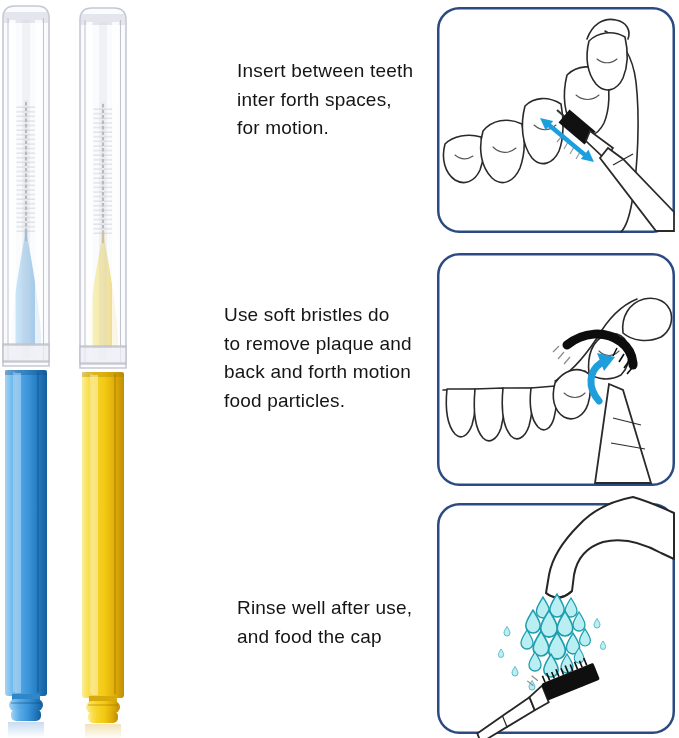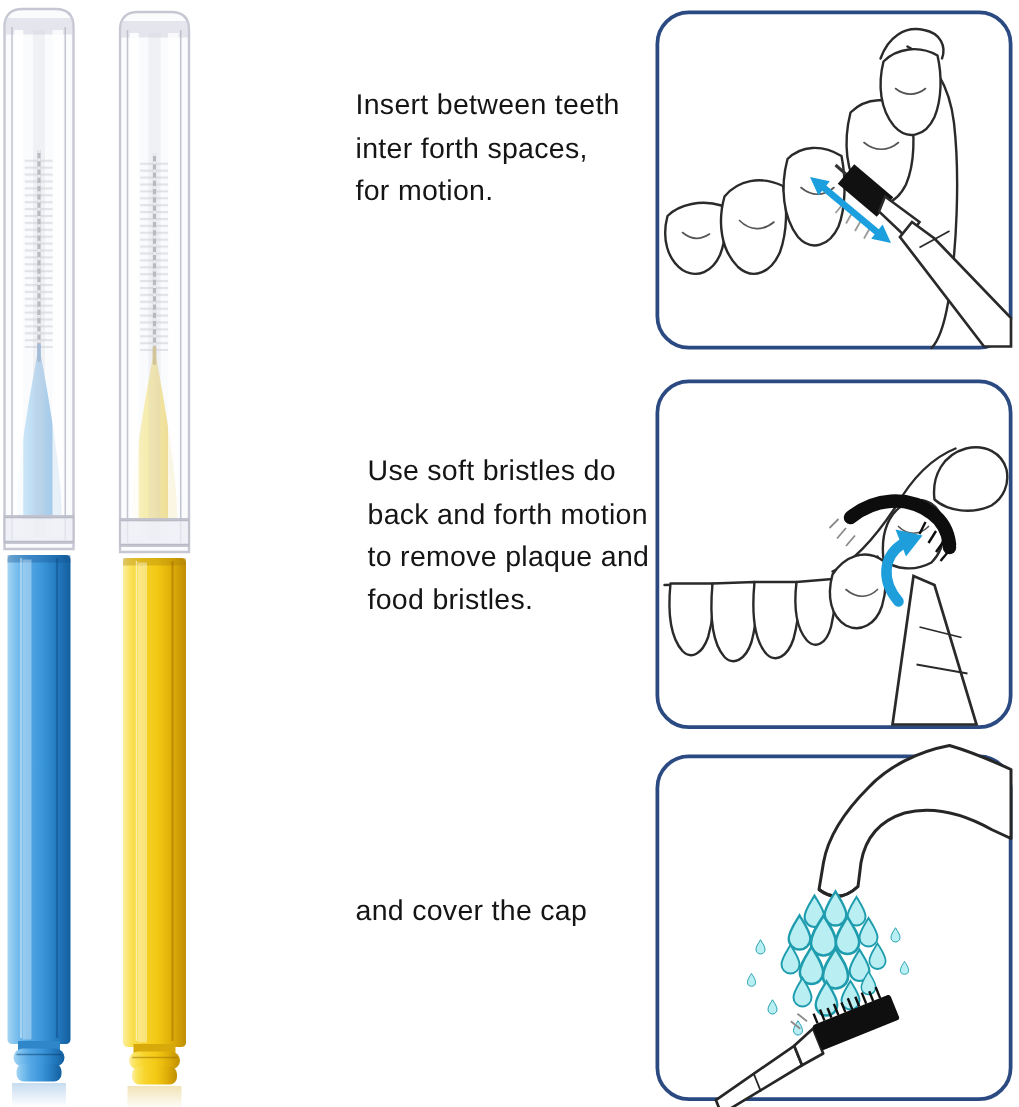--- a/index.html
+++ b/index.html
@@ -148,29 +148,30 @@
     </g>
     <rect x="6" y="718" width="36" height="16" fill="url(#fadeYel)"></rect>
   </svg>
 
   <div class="step-text" style="left:237px;top:57px;">
     <div>Insert between teeth</div>
     <div>inter forth spaces,</div>
     <div>for motion.</div>
   </div>
 
-  <div class="step-text" style="left:245px;top:301px;">
+  <div class="step-text" style="left:224px;top:301px;">
     <div>Use soft bristles do</div>
+    <div>to remove plaque and</div>
     <div>back and forth motion</div>
-    <div>to remove plaque and</div>
-    <div>food bristles.</div>
+    <div>food particles.</div>
   </div>
 
   <div class="step-text" style="left:237px;top:594px;">
-    <div>and cover the cap</div>
+    <div>Rinse well after use,</div>
+    <div>and food the cap</div>
   </div>
 
   <svg class="panel" style="left:437px;top:7px;" width="238" height="226" viewBox="0 0 238 226">
     <rect x="1.25" y="1.25" width="235.5" height="223.5" rx="21" fill="#ffffff" stroke="#2b4a82" stroke-width="2.5"></rect>
     <g fill="#ffffff" stroke="#2a2a2a" stroke-width="1.6" stroke-linejoin="round" stroke-linecap="round">
       <path d="M168,24 C185,32 196,50 199,75 C203,110 201,160 195,195 C192,212 188,221 184,225" fill="none"></path>
       <path d="M8,137 C4,152 8,166 18,173 C28,179 38,174 43,163 C48,150 47,138 44,130 C31,126 16,129 8,137 Z"></path>
       <path d="M46,124 C41,142 44,160 55,171 C65,180 77,175 83,161 C88,147 88,130 85,117 C70,110 55,113 46,124 Z"></path>
       <path d="M88,99 C83,118 85,138 95,151 C104,161 116,157 122,144 C127,131 127,112 124,97 C111,89 97,90 88,99 Z"></path>
       <path d="M130,68 C125,88 127,108 137,122 C147,134 160,130 167,116 C173,102 173,82 170,66 C156,57 140,58 130,68 Z"></path>

